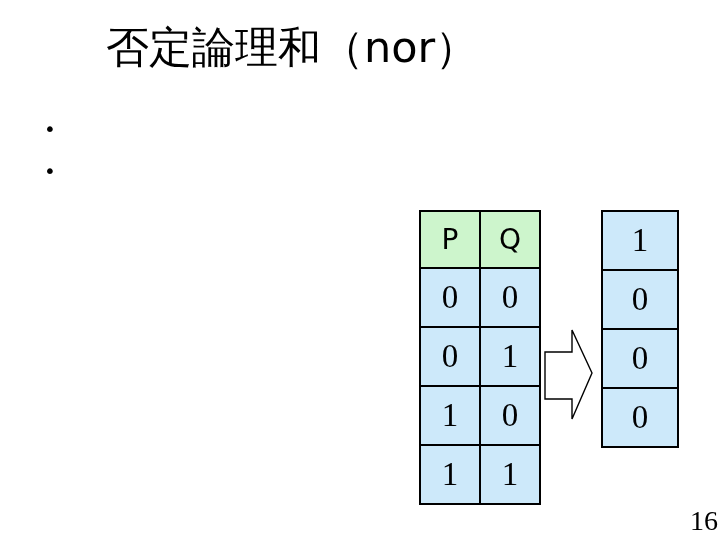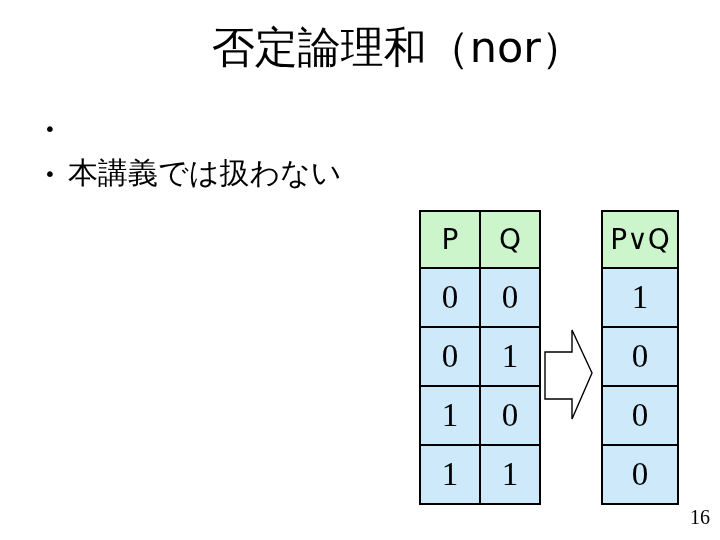--- a/index.html
+++ b/index.html
@@ -2,57 +2,56 @@
 <html><head>
 <meta charset="utf-8">
 <style>
   html,body{margin:0;padding:0;background:#888;}
   .slide{
     position:relative;width:720px;height:540px;overflow:hidden;
     background:var(--bg,#ffffff);color:var(--text,#000000);
     font-family:"DejaVu Sans","Liberation Sans",sans-serif;
   }
   .title{
-    position:absolute;top:22px;left:0;width:584px;text-align:right;
+    position:absolute;top:22px;left:0;width:584px;text-align:center;
     font-size:43px;line-height:1.2;white-space:nowrap;letter-spacing:0;
   }
   .bullets{position:absolute;left:44px;top:110px;}
   .bullet{display:flex;align-items:baseline;font-size:30px;line-height:42px;white-space:nowrap;}
   .bullet .marker{flex:0 0 24px;width:24px;font-size:20px;transform:translateY(-2px);}
   table.tt{position:absolute;border-collapse:collapse;table-layout:fixed;}
   table.tt td{
     border:2px solid var(--border,#000);text-align:center;vertical-align:middle;padding:0;
   }
   #tt-in{left:419px;top:210px;width:122px;}
   #tt-out{left:601px;top:210px;width:78px;}
   td.hdr{height:55px;font-size:28px;background:var(--hdr-bg,#cdf5cc);}
   td.val{
     height:57px;background:var(--cell-bg,#cde9fa);
     font-family:"Liberation Serif","DejaVu Serif",serif;font-size:33px;
   }
   .arrow{position:absolute;left:543px;top:328px;}
   .pagenum{
     position:absolute;left:690px;top:506px;
-    font-family:"Liberation Serif","DejaVu Serif",serif;font-size:20px;line-height:1.1;
+    font-family:"Liberation Serif","DejaVu Serif",serif;font-size:28px;line-height:1.1;
   }
 </style>
 </head>
 <body>
 
 <div class="slide" style="--bg: #ffffff; --text: #000000; --hdr-bg: #cdf5cc; --cell-bg: #cde9fa; --border: #000000;">
 
   <div class="title">否定論理和（nor）</div>
 
   <div class="bullets">
     <div class="bullet">
       <span class="marker">•</span>
     </div>
     <div class="bullet">
       <span class="marker">•</span>
-      <span>本講義では扱わない</span>
     </div>
   </div>
 
   <table class="tt" id="tt-in">
     <tbody>
         <tr>
       <td class="hdr">P</td>
       <td class="hdr">Q</td>
     </tr>
     <tr>
@@ -73,23 +72,20 @@
     </tr>
   </tbody>
     </table>
 
   <svg class="arrow" width="52" height="94" viewBox="0 0 52 94">
     <polygon points="2,24 29,24 29,2 49,45 29,91 29,71 2,71" fill="#ffffff" stroke="#000000" stroke-width="1.4"></polygon>
   </svg>
 
   <table class="tt" id="tt-out">
     <tbody>
-        <tr>
-      <td class="hdr">P∨Q</td>
-    </tr>
     <tr>
       <td class="val">1</td>
     </tr>
     <tr>
       <td class="val">0</td>
     </tr>
     <tr>
       <td class="val">0</td>
     </tr>
     <tr>

